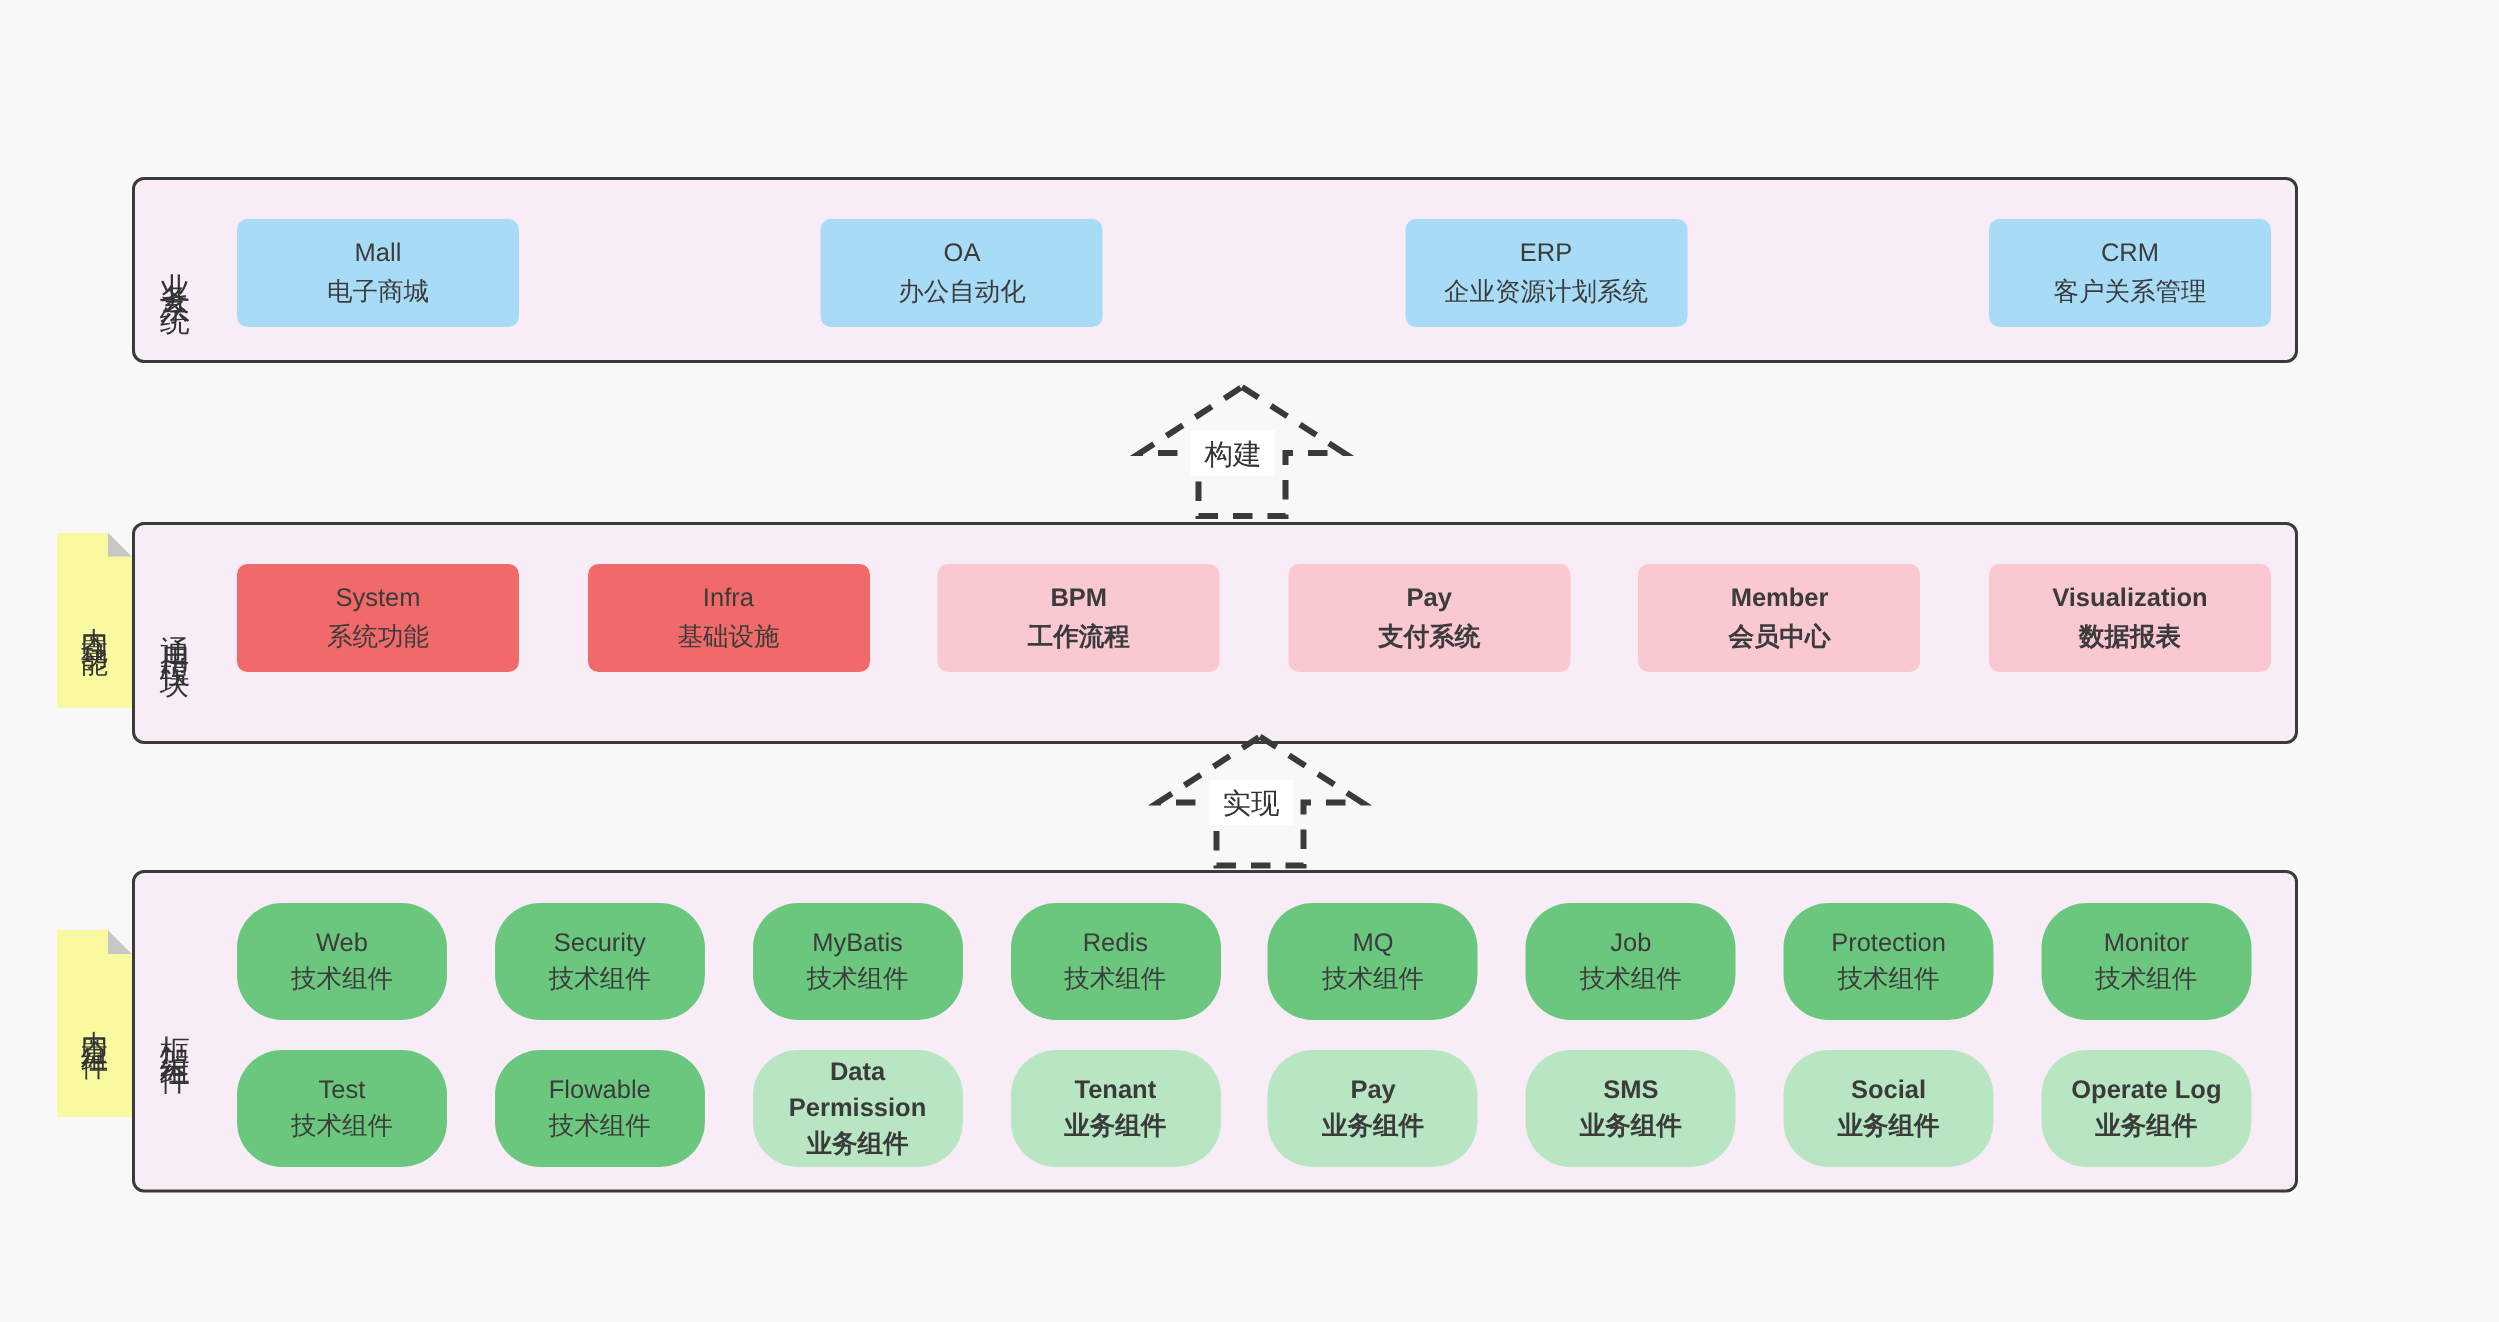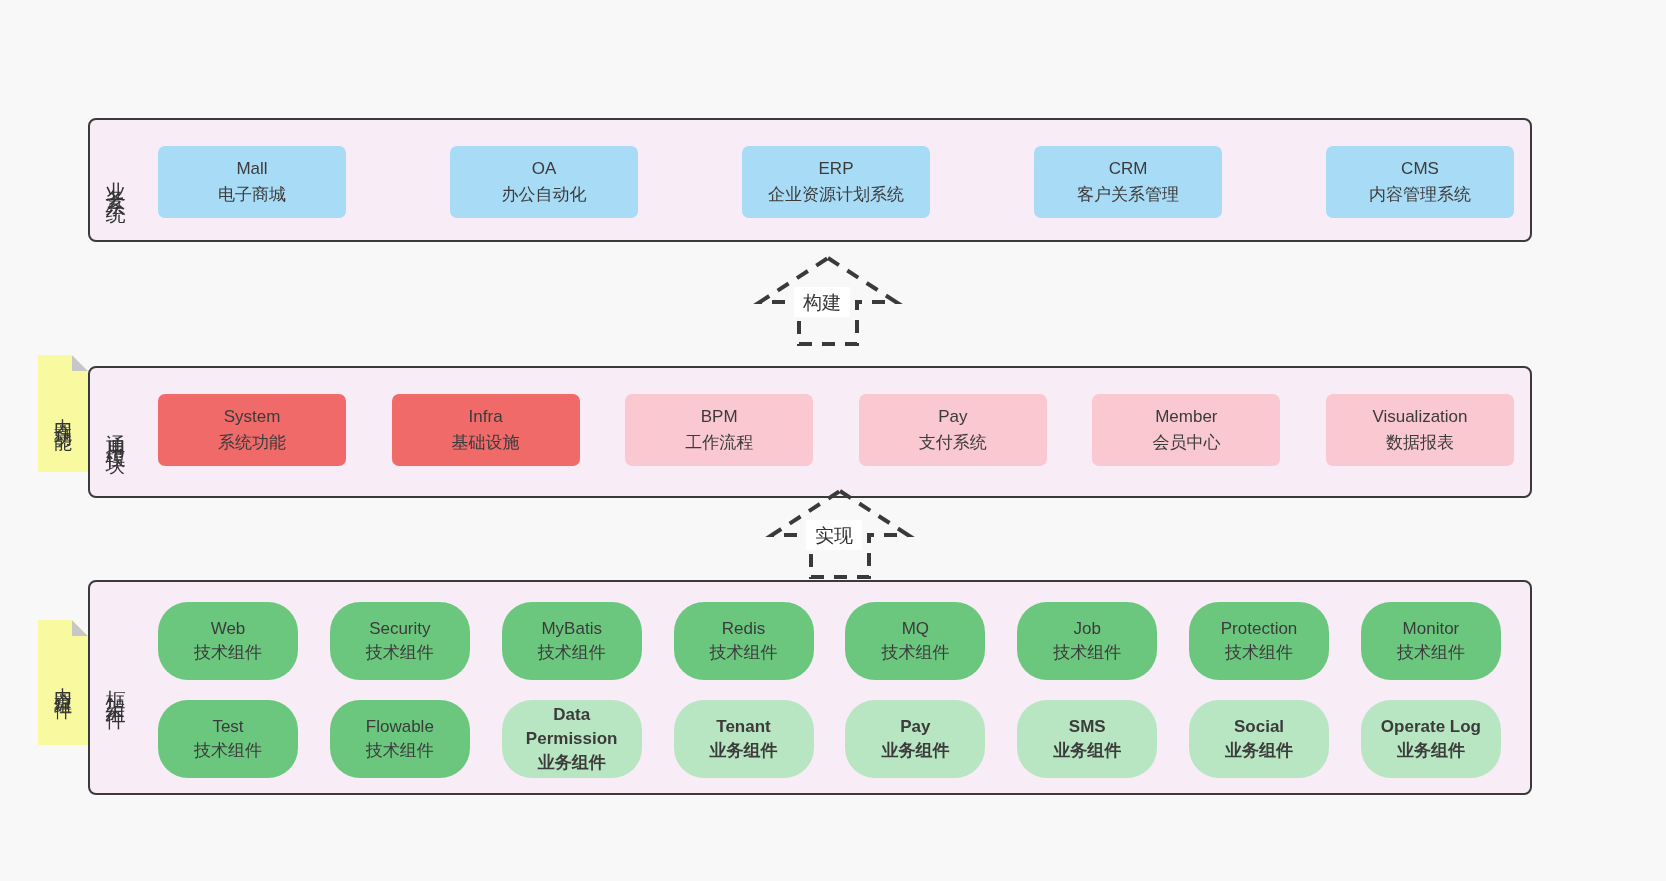--- a/index.html
+++ b/index.html
@@ -14,21 +14,21 @@
 
   .band {
     position:absolute;
     left:88px;
     width:1444px;
     background:var(--band-fill,#f8edf6);
     border:2px solid var(--band-border,#3a3a3a);
     border-radius:8px;
   }
   #band-business  { top:118px; height:124px; }
-  #band-modules   { top:366px; height:132px; }
+  #band-modules   { top:348px; height:148px; }
   #band-framework { top:580px; height:215px; }
 
   .band-label {
     position:absolute;
     left:13px; top:50%;
     transform:translateY(-50%);
     writing-mode:vertical-rl;
     font-size:20px;
     letter-spacing:7px;
     color:var(--text,#333);
@@ -53,21 +53,21 @@
     justify-content:center; align-items:center;
     text-align:center;
     font-size:17px; line-height:26px;
     color:#3b3b3b;
     padding:0 8px;
   }
   #band-framework .box { width:140px; height:78px; line-height:24px; padding:0 6px;border-radius:30px; }
 
   .blue        { background:var(--blue,#a8dbf5); }
   .red         { background:var(--red,#f06a6a); }
-  .pink        { background:var(--pink,#fac8d1); }
+  .pink        { background:var(--pink,#fac8d1);font-weight:bold; }
   .green       { background:var(--green,#6cc77e); }
   .green-light { background:var(--green-light,#b9e6c2);font-weight:bold; }
 
   .sticky {
     position:absolute;
     left:38px; width:50px;
     background:var(--sticky,#f9f9a0);
     clip-path:polygon(0 0, calc(100% - 16px) 0, 100% 16px, 100% 100%, 0 100%);
     display:flex; align-items:center; justify-content:center;
   }
@@ -121,24 +121,20 @@
           <div class="box-sub">办公自动化</div>
         </div>
         <div class="box blue">
           <div class="box-title">ERP</div>
           <div class="box-sub">企业资源计划系统</div>
         </div>
         <div class="box blue">
           <div class="box-title">CRM</div>
           <div class="box-sub">客户关系管理</div>
         </div>
-        <div class="box blue">
-          <div class="box-title">CMS</div>
-          <div class="box-sub">内容管理系统</div>
-        </div>
       </div>
   </section>
 
   <svg id="arrow-build" class="arrow" width="144" height="92" viewBox="0 0 144 92">
     <polygon class="arrow-shape" points="72,3 140,47 101,47 101,89 43,89 43,47 4,47"></polygon>
     <rect class="arrow-label-bg" x="38" y="32" width="56" height="30"></rect>
     <text class="arrow-label" x="66" y="54">构建</text>
   </svg>
 
   <div id="sticky-modules" class="sticky">

